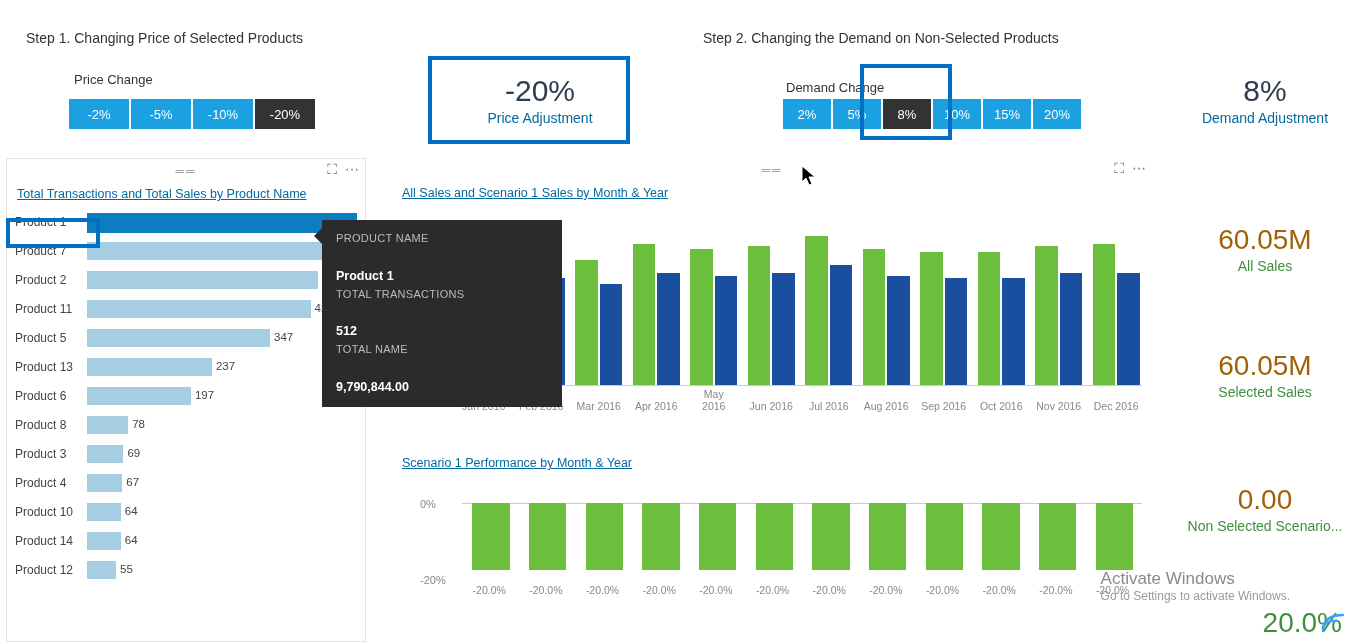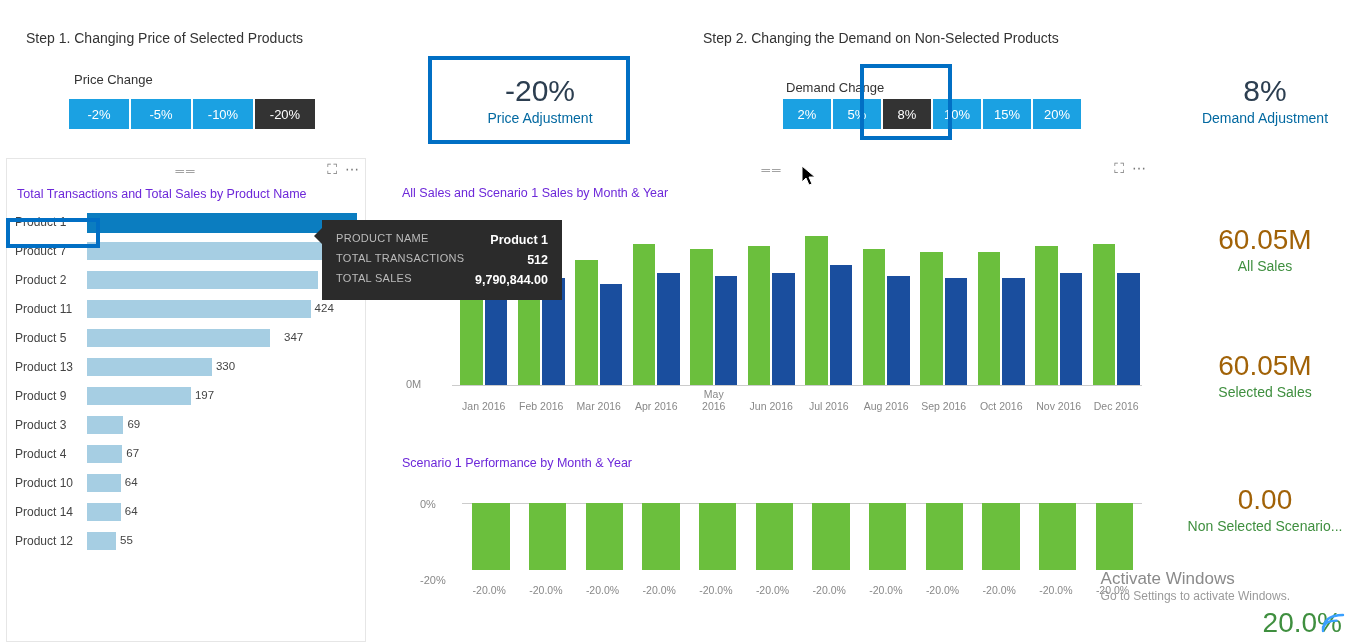--- a/index.html
+++ b/index.html
@@ -48,41 +48,41 @@
   }
   .visual-header {
     height: 24px;
     display: flex;
     align-items: center;
     justify-content: center;
     position: relative;
   }
   .grip { font-size: 12px; color: #888; letter-spacing: 2px; }
   .visual-header .tools { position: absolute; right: 6px; top: 2px; display: flex; gap: 8px; color: #777; font-size: 14px;}
-  .visual-title { font-size: 12.5px; color: #6d28d9; padding: 4px 10px 6px; }
+  .visual-title { font-size: 12.5px; color: #0369a1; padding: 4px 10px 6px; text-decoration: underline; }
 
   
   .prod-list { padding: 0 8px; }
   .prod-row { display: flex; align-items: center; height: 29px; font-size: 12px; color: #444; }
   .prod-name { width: 72px; flex-shrink: 0; }
   .prod-bar-wrap { flex: 1; position: relative; height: 20px; }
   .prod-bar { position: absolute; left: 0; top: 1px; height: 18px; background: #a6cee3; }
   .prod-bar.selected { background: #0b7dc0; height: 20px; }
   .prod-val { position: absolute; font-size: 11.5px; color: #444; top: 3px; }
 
   .tooltip {
     position: absolute;
     background: #2b2b2b;
     color: #ddd;
     font-size: 12px;
     padding: 10px 14px;
     z-index: 40;
     min-width: 240px;
   }
-  .tooltip-row { display: flex; justify-content: space-between; gap: 18px; line-height: 1.6; }
+  .tooltip-row { display: flex; justify-content: space-between; gap: 18px; line-height: 1.6; flex-direction: column; }
   .tooltip-row .k { color: #bbb; font-size: 11px; letter-spacing: .3px;}
   .tooltip-row .v { color: #fff; font-weight: 600; font-size: 12.5px;}
   .tooltip::before {
     content:"";
     position:absolute; left:-8px; top:8px;
     border: 8px solid transparent;
     border-right-color:#2b2b2b;
     border-left: none;
   }
 
@@ -184,35 +184,42 @@
         <div class="prod-name">Product 11</div>
         <div class="prod-bar-wrap">
           <div class="prod-bar" style="width:82.8125%"></div>
           <div class="prod-val" style="left:calc(82.8125% + 4px);">424</div>
         </div>
       </div>
       <div class="prod-row">
         <div class="prod-name">Product 5</div>
         <div class="prod-bar-wrap">
           <div class="prod-bar" style="width:67.7734375%"></div>
-          <div class="prod-val" style="left:calc(67.7734375% + 4px);margin-left:10px;">347</div>
+          <div class="prod-val" style="left:calc(67.7734375% + 4px);">347</div>
         </div>
       </div>
       <div class="prod-row">
         <div class="prod-name">Product 13</div>
         <div class="prod-bar-wrap">
           <div class="prod-bar" style="width:46.2890625%"></div>
-          <div class="prod-val" style="left:calc(46.2890625% + 4px);">330</div>
-        </div>
-      </div>
-      <div class="prod-row">
-        <div class="prod-name">Product 9</div>
+          <div class="prod-val" style="left:calc(46.2890625% + 4px);">237</div>
+        </div>
+      </div>
+      <div class="prod-row">
+        <div class="prod-name">Product 6</div>
         <div class="prod-bar-wrap">
           <div class="prod-bar" style="width:38.4765625%"></div>
           <div class="prod-val" style="left:calc(38.4765625% + 4px);">197</div>
+        </div>
+      </div>
+      <div class="prod-row">
+        <div class="prod-name">Product 8</div>
+        <div class="prod-bar-wrap">
+          <div class="prod-bar" style="width:15.234375%"></div>
+          <div class="prod-val" style="left:calc(15.234375% + 4px);">78</div>
         </div>
       </div>
       <div class="prod-row">
         <div class="prod-name">Product 3</div>
         <div class="prod-bar-wrap">
           <div class="prod-bar" style="width:13.4765625%"></div>
           <div class="prod-val" style="left:calc(13.4765625% + 4px);">69</div>
         </div>
       </div>
       <div class="prod-row">
@@ -249,21 +256,21 @@
 <div class="tooltip" style="left:322px; top:220px;">
   <div class="tooltip-row">
       <span class="k">PRODUCT NAME</span>
       <span class="v">Product 1</span>
     </div>
   <div class="tooltip-row">
       <span class="k">TOTAL TRANSACTIONS</span>
       <span class="v">512</span>
     </div>
   <div class="tooltip-row">
-      <span class="k">TOTAL SALES</span>
+      <span class="k">TOTAL NAME</span>
       <span class="v">9,790,844.00</span>
     </div>
 </div>
 
 <div class="visual" style="left:392px; top:158px; width:760px; height:270px; border:none;">
   <div class="visual-header">
     <span class="grip">══</span>
     <div class="tools">
       <span>⛶</span>
       <span>⋯</span>

